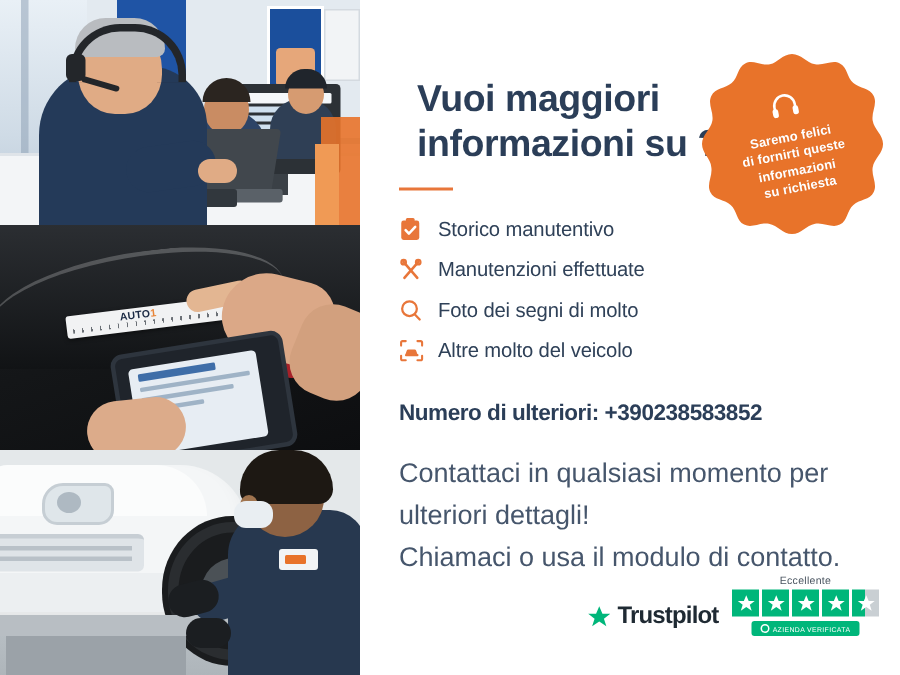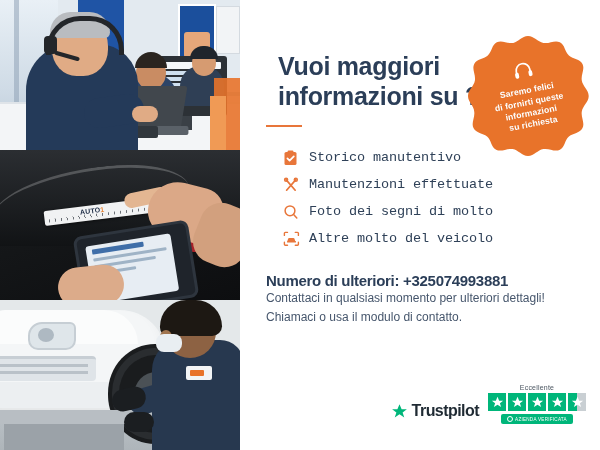--- a/index.html
+++ b/index.html
@@ -109,28 +109,28 @@
   .p3 .logo{position:absolute;left:186px;top:66px;width:26px;height:14px;background:#f2f4f5;border-radius:2px;}
   .p3 .logo:after{content:"";position:absolute;left:4px;top:4px;width:14px;height:6px;background:#e8732a;border-radius:1px;}
   .p3 .bench{position:absolute;right:0;bottom:18px;width:64px;height:40px;background:#c9ced2;}
   .p3 .benchtop{position:absolute;right:0;bottom:56px;width:64px;height:8px;background:#a9b0b5;}
 
   
   .content{position:relative;flex:1;height:450px;background:#ffffff;padding:40px 26px 0 26px;box-sizing:border-box;}
   .headline{font-size:25px;line-height:1.18;font-weight:bold;color:#2b3e58;letter-spacing:-.3px;margin:12px;max-width:215px;}
   .rule{width:36px;height:2px;background:#e8763a;margin:14px 0 12px 0;}
 
-  .list{list-style:none;margin:17px;padding:0;font-family:Liberation Mono, monospace;}
+  .list{list-style:none;margin:0;padding:0;}
   .list li{display:flex;align-items:center;height:27px;}
   .ico{width:26px;flex:0 0 26px;display:flex;align-items:center;justify-content:flex-start;color:#e8763a;}
   .ico svg{display:block;}
   .ltxt{font-size:13.5px;color:#2f4158;letter-spacing:-.1px;}
 
   .phone{margin-top:20px;font-size:15px;font-weight:bold;color:#2b3e58;letter-spacing:-.3px;}
-  .sub{margin-top:0;font-size:12px;line-height:1.55;color:#46566c;}
+  .sub{margin-top:18px;font-size:18px;line-height:1.55;color:#46566c;}
 
   
   .tp{position:absolute;right:14px;bottom:26px;display:flex;align-items:flex-end;gap:9px;}
   .tp-logo{display:flex;align-items:center;gap:4px;padding-bottom:4px;}
   .tp-star{width:17px;height:17px;}
   .tp-name{font-size:16px;font-weight:bold;color:#1f2a33;letter-spacing:-.55px;}
   .tp-right{display:flex;flex-direction:column;align-items:center;}
   .tp-ecc{font-size:7px;color:#4a5560;letter-spacing:.2px;margin-bottom:2px;}
   .stars{display:flex;gap:2px;}
   .sbox{width:18px;height:18px;background:#00b67a;display:flex;align-items:center;justify-content:center;}
@@ -300,21 +300,21 @@
             <rect x="4" y="10" width="9" height="1.5" rx=".6" fill="#e8763a"></rect>
           </svg>
         </span>
         <span class="ltxt">Altre molto del veicolo</span>
       </li>
 
 
     </ul>
 
     <div class="phone">
-      <span>Numero di ulteriori: </span><span>+325074993881</span>
+      <span>Numero di ulteriori: </span><span>+390238583852</span>
     </div>
 
     <div class="sub">
       <div>Contattaci in qualsiasi momento per ulteriori dettagli!</div>
       <div>Chiamaci o usa il modulo di contatto.</div>
     </div>
 
     <div class="tp">
       <div class="tp-logo">
         <svg class="tp-star" viewBox="0 0 24 24">

